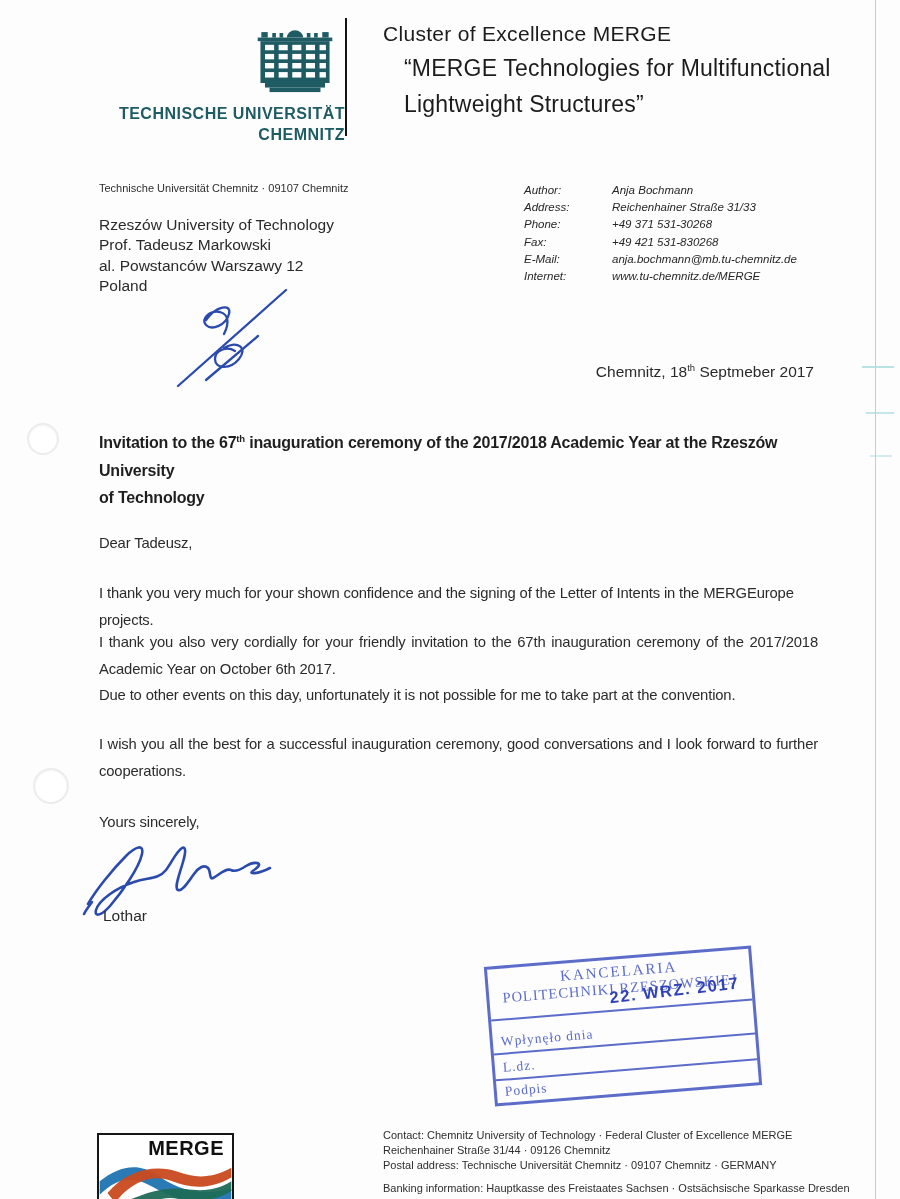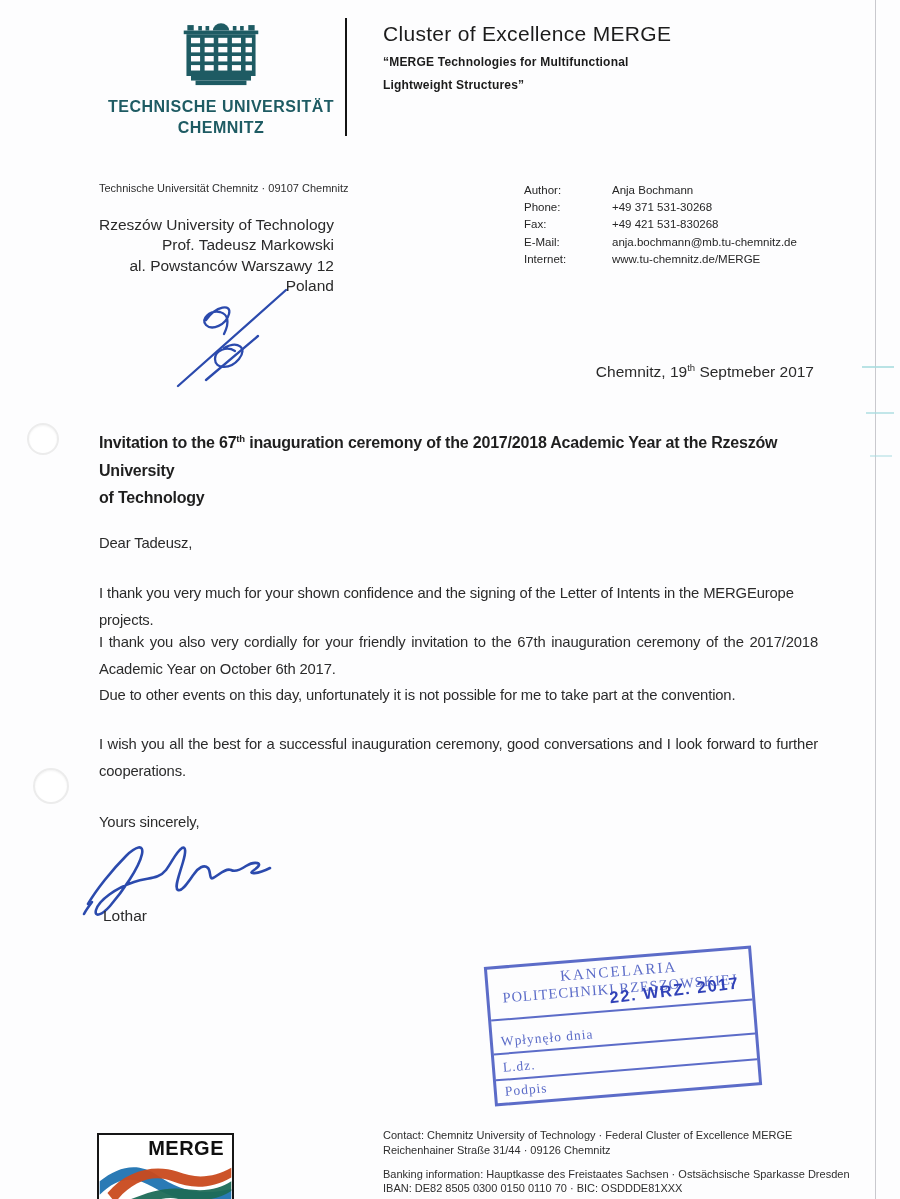--- a/index.html
+++ b/index.html
@@ -10,31 +10,31 @@
   }
   *{box-sizing:border-box;margin:0;padding:0;}
   html,body{width:900px;height:1199px;}
   body{
     position:relative;overflow:hidden;background:#fdfdfe;
     font-family:"Liberation Sans",sans-serif;color:var(--text);
   }
   .abs{position:absolute;}
 
   
-  .logo-block{left:97px;top:20px;width:248px;text-align:center;}
+  .logo-block{left:97px;top:27px;width:248px;text-align:right;}
   .uni-name{font-size:16px;font-weight:bold;color:var(--tu-teal);letter-spacing:.5px;line-height:21px;}
   .divider{left:345px;top:18px;width:2px;height:118px;background:#141414;}
   .cluster{left:383px;top:22px;color:#1c1c1c;}
   .cluster-title{font-size:21px;font-weight:normal;letter-spacing:.3px;}
-  .cluster-sub{font-size:12px;font-weight:bold;letter-spacing:.2px;margin-top:9px;}
+  .cluster-sub{font-size:23px;font-weight:normal;letter-spacing:.2px;margin-top:9px;margin-left:21px;}
 
   
   .sender-line{left:99px;top:182px;font-size:11px;color:#2e2e2e;}
-  .recipient{left:99px;top:215px;font-size:15.5px;line-height:20.3px;text-align:right;}
-  .author-block{left:524px;top:182px;font-size:11.5px;line-height:17.2px;color:#262626;}
+  .recipient{left:99px;top:215px;font-size:15.5px;line-height:20.3px;}
+  .author-block{left:524px;top:182px;font-size:11.5px;line-height:17.2px;color:#262626;font-style:italic;}
   .author-row span.lbl{display:inline-block;width:88px;}
 
   .dateline{top:363px;right:86px;font-size:15.5px;white-space:nowrap;}
   sup.sp{font-size:9.5px;vertical-align:super;line-height:0;}
 
   
   .subject{left:99px;top:429px;width:722px;font-size:16px;font-weight:bold;line-height:27.5px;letter-spacing:-.2px;color:#1f1f1f;}
   .para{left:99px;width:719px;font-size:14.8px;line-height:26.5px;letter-spacing:-.15px;color:#2b2b2b;}
   .just{text-align:justify;}
 
@@ -133,37 +133,38 @@
 
 <div class="abs recipient">
   <div>Rzeszów University of Technology</div>
   <div>Prof. Tadeusz Markowski</div>
   <div>al. Powstanców Warszawy 12</div>
   <div>Poland</div>
 </div>
 
 <div class="abs author-block">
   <div class="author-row"><span class="lbl">Author:</span><span>Anja Bochmann</span></div>
+  <div class="author-row"><span class="lbl">Address:</span><span>Reichenhainer Straße 31/33</span></div>
   <div class="author-row"><span class="lbl">Phone:</span><span>+49 371 531-30268</span></div>
   <div class="author-row"><span class="lbl">Fax:</span><span>+49 421 531-830268</span></div>
   <div class="author-row"><span class="lbl">E-Mail:</span><span>anja.bochmann@mb.tu-chemnitz.de</span></div>
   <div class="author-row"><span class="lbl">Internet:</span><span>www.tu-chemnitz.de/MERGE</span></div>
 </div>
 
 <svg class="abs" style="left:172px;top:284px" width="120" height="108" viewBox="0 0 120 108" aria-hidden="true">
   <g fill="none" stroke="#2b4aad" stroke-width="2.3" stroke-linecap="round">
     <path d="M6,102 L114,6"></path>
     <path d="M34,36 C44,22 60,19 57,30 C54,41 40,47 34,41 C28,35 38,26 48,28 C56,30 58,38 52,50"></path>
     <path d="M52,64 C66,56 76,64 67,75 C58,86 43,85 43,75 C43,66 55,62 63,67"></path>
     <path d="M34,96 L86,52"></path>
   </g>
 </svg>
 
 <div class="abs dateline">
-  <span>Chemnitz, 19</span><sup class="sp">th</sup><span> Septmeber 2017</span>
+  <span>Chemnitz, 18</span><sup class="sp">th</sup><span> Septmeber 2017</span>
 </div>
 
 <div class="abs subject">
   <div>
     <span>Invitation to the 67</span><sup class="sp">th</sup><span> inauguration ceremony of the 2017/2018 Academic Year at the Rzeszów University</span>
   </div>
   <div>of Technology</div>
 </div>
 
 <div class="abs para" style="top:530px">Dear Tadeusz,</div>
@@ -205,20 +206,21 @@
   <svg width="133" height="60" viewBox="0 0 136 62" aria-hidden="true">
     <path d="M0,22 C20,6 40,2 60,16 C80,30 102,38 136,30 L136,40 C100,48 75,40 55,28 C35,16 18,18 0,36 Z" fill="#2a7ab5"></path>
     <path d="M8,34 C28,10 58,4 80,12 C100,20 118,18 136,8 L136,18 C115,30 95,30 75,22 C55,14 33,22 16,44 Z" fill="#c94a1e" opacity="0.95"></path>
     <path d="M0,54 C30,42 58,26 88,30 C110,33 124,30 136,22 L136,32 C120,42 100,44 80,40 C60,36 28,52 0,64 Z" fill="#1d6b57" opacity="0.95"></path>
   </svg>
 </div>
 
 <div class="abs footer-text">
   <div>Contact: Chemnitz University of Technology · Federal Cluster of Excellence MERGE</div>
   <div>Reichenhainer Straße 31/44 · 09126 Chemnitz</div>
+  <div>Postal address: Technische Universität Chemnitz · 09107 Chemnitz · GERMANY</div>
   <div class="footer-gap"></div>
   <div>Banking information: Hauptkasse des Freistaates Sachsen · Ostsächsische Sparkasse Dresden</div>
   <div>IBAN: DE82 8505 0300 0150 0110 70 · BIC: OSDDDE81XXX</div>
 </div>
 
 <div class="abs punch punch1"></div>
 <div class="abs punch punch2"></div>
 <div class="abs scanline"></div>
 <div class="abs tick tick1"></div>
 <div class="abs tick tick2"></div>

